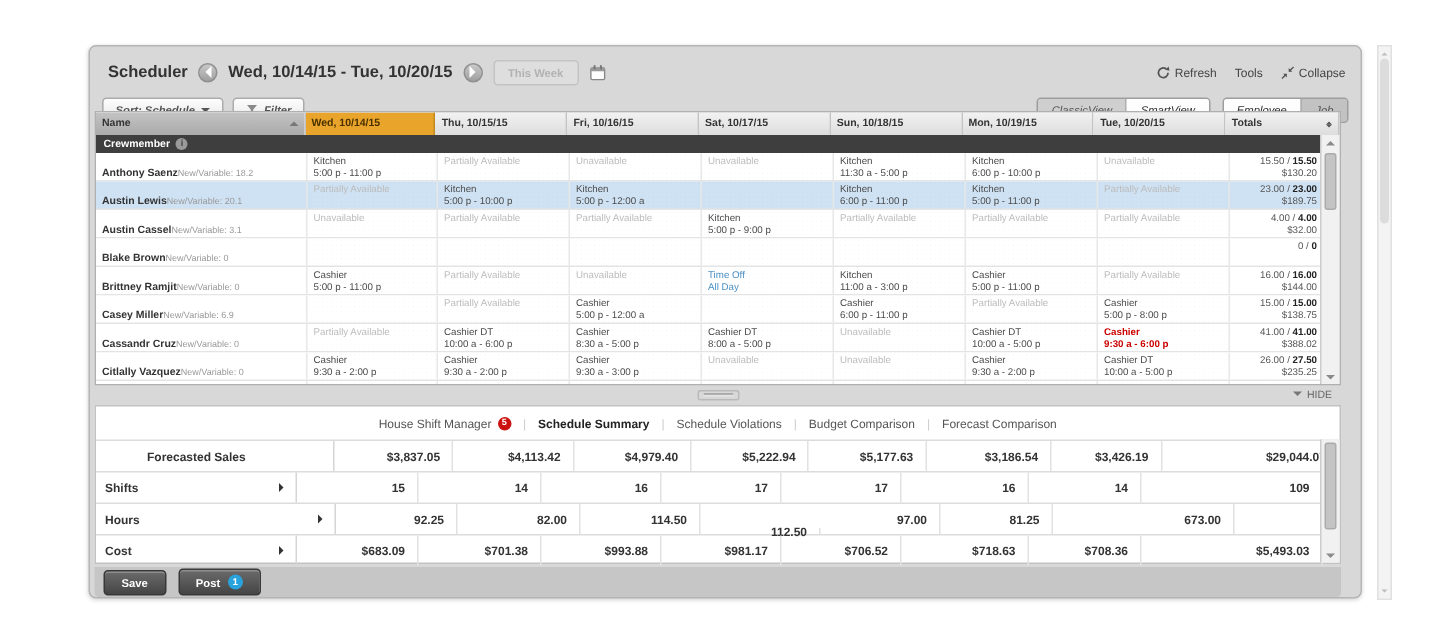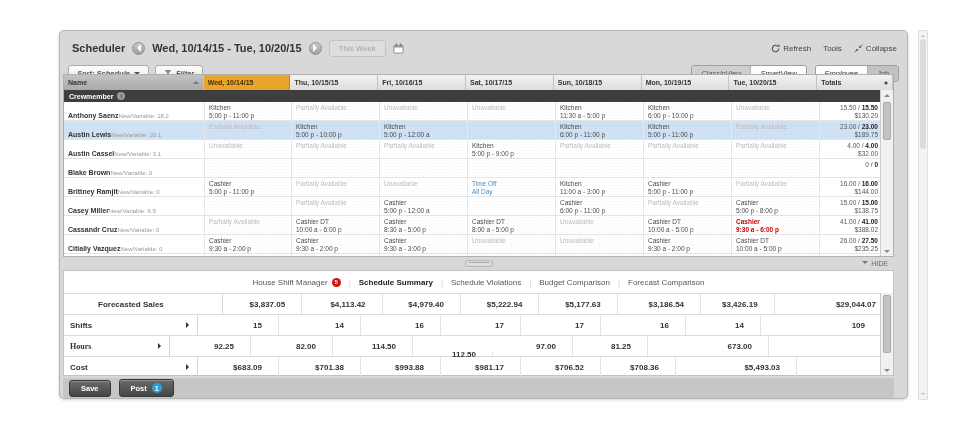--- a/index.html
+++ b/index.html
@@ -110,21 +110,21 @@
   .badge-red { width:9px; height:9px; border-radius:50%; background:var(--badge-red); color:#fff;
                font-size:6px; font-weight:bold; display:flex; align-items:center; justify-content:center; }
 
   .summary { position:absolute; left:0; right:0; top:22px; bottom:0; }
   .s-row { display:flex; height:21px; border-top:1px solid #dcdcdc; }
   .s-label { display:flex; align-items:center; font-size:8px; font-weight:bold; color:#333;
              padding-left:6px; border-right:1px solid #d5d5d5; }
   .exp { margin-left:auto; margin-right:5px; width:0; height:0; cursor:pointer;
          border:3.5px solid transparent; border-left-color:#333; }
   .s-val { display:flex; align-items:center; justify-content:flex-end; font-size:8px; font-weight:bold;
-           color:#333; padding-right:16px; border-right:1px solid #e2e2e2; white-space:nowrap; }
+           color:#333; padding-right:8px; border-right:1px solid #e2e2e2; white-space:nowrap; }
   .svscroll { position:absolute; right:0; top:22px; bottom:0; width:13px;
               background:#f1f1f1; border-left:1px solid #ccc; }
 
   
   .footer { position:absolute; left:3px; top:347px; width:831px; height:20px;
             background:#c6c6c6; border-radius:0 0 3px 3px; display:flex; align-items:center; gap:8px;
             padding-left:6px; }
   .dbtn { display:flex; align-items:center; gap:5px; font-size:7.5px; font-weight:bold; color:#fff;
           background:linear-gradient(#6b6b6b,#454545); border:1px solid #383838; border-radius:3px;
           padding:3px 11px; cursor:pointer; box-shadow:inset 0 1px 0 rgba(255,255,255,.25); }
@@ -554,21 +554,21 @@
             <div class="s-val" style="width: 81px;">15</div>
             <div class="s-val" style="width: 82px;">14</div>
             <div class="s-val" style="width: 80px;">16</div>
             <div class="s-val" style="width: 80px;">17</div>
             <div class="s-val" style="width: 80px;">17</div>
             <div class="s-val" style="width: 85px;">16</div>
             <div class="s-val" style="width: 75px;">14</div>
             <div class="s-val" style="width: 121px;">109</div>
           </div>
           <div class="s-row">
-            <div class="s-label" style="width: 106px; font-family: Liberation Serif, serif;">
+            <div class="s-label" style="width: 160px;">
               <span>Hours</span>
               <i class="exp"></i>
             </div>
             <div class="s-val" style="width: 81px;">92.25</div>
             <div class="s-val" style="width: 82px;">82.00</div>
             <div class="s-val" style="width: 80px;">114.50</div>
             <div class="s-val" style="width: 80px; margin-top: 16px;">112.50</div>
             <div class="s-val" style="width: 80px;">97.00</div>
             <div class="s-val" style="width: 75px;">81.25</div>
             <div class="s-val" style="width: 121px;">673.00</div>
@@ -576,20 +576,21 @@
           <div class="s-row">
             <div class="s-label" style="width: 134px;">
               <span>Cost</span>
               <i class="exp"></i>
             </div>
             <div class="s-val" style="width: 81px;">$683.09</div>
             <div class="s-val" style="width: 82px;">$701.38</div>
             <div class="s-val" style="width: 80px;">$993.88</div>
             <div class="s-val" style="width: 80px;">$981.17</div>
             <div class="s-val" style="width: 80px;">$706.52</div>
+            <div class="s-val" style="width: 85px;">$718.63</div>
             <div class="s-val" style="width: 75px;">$708.36</div>
             <div class="s-val" style="width: 121px;">$5,493.03</div>
           </div>
         </div>
       <div class="svscroll">
         <div class="thumb" style="top:2px;height:58px;"></div>
         <span class="arr dn" style="position:absolute;bottom:0;left:0;right:0;height:10px;display:flex;align-items:center;justify-content:center;">
             <i class="d" style="width:0;height:0;border:3px solid transparent;border-top-color:#8a8a8a;margin-top:3px;display:block;"></i>
           </span>
       </div>

